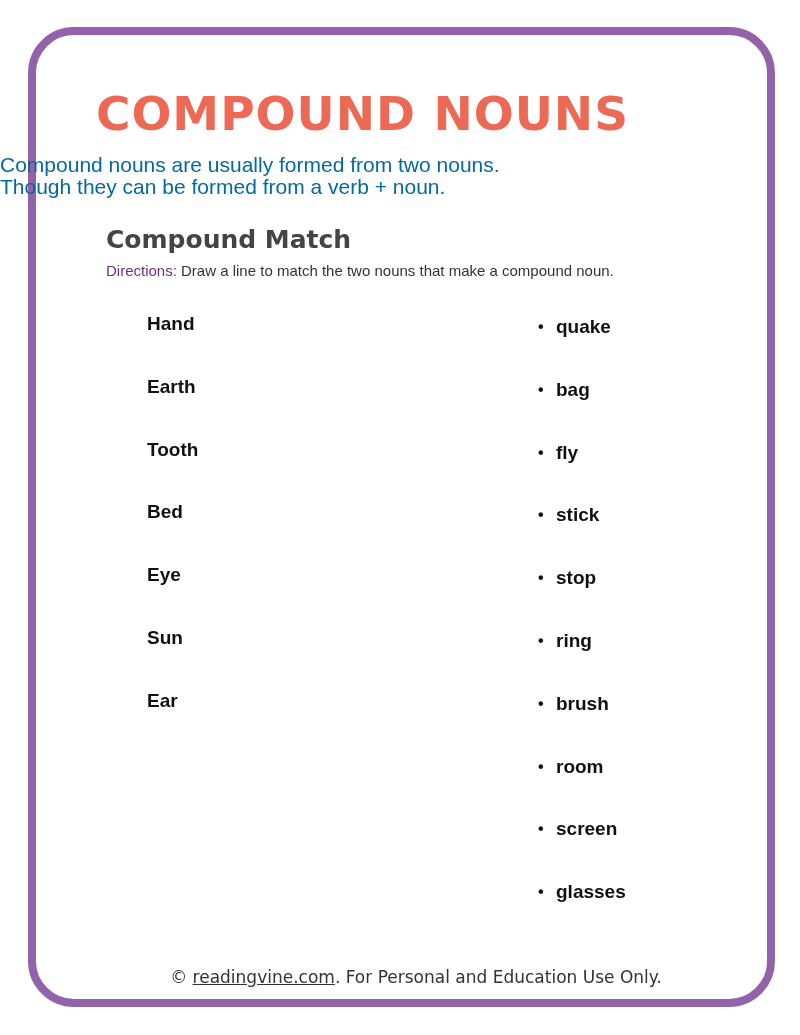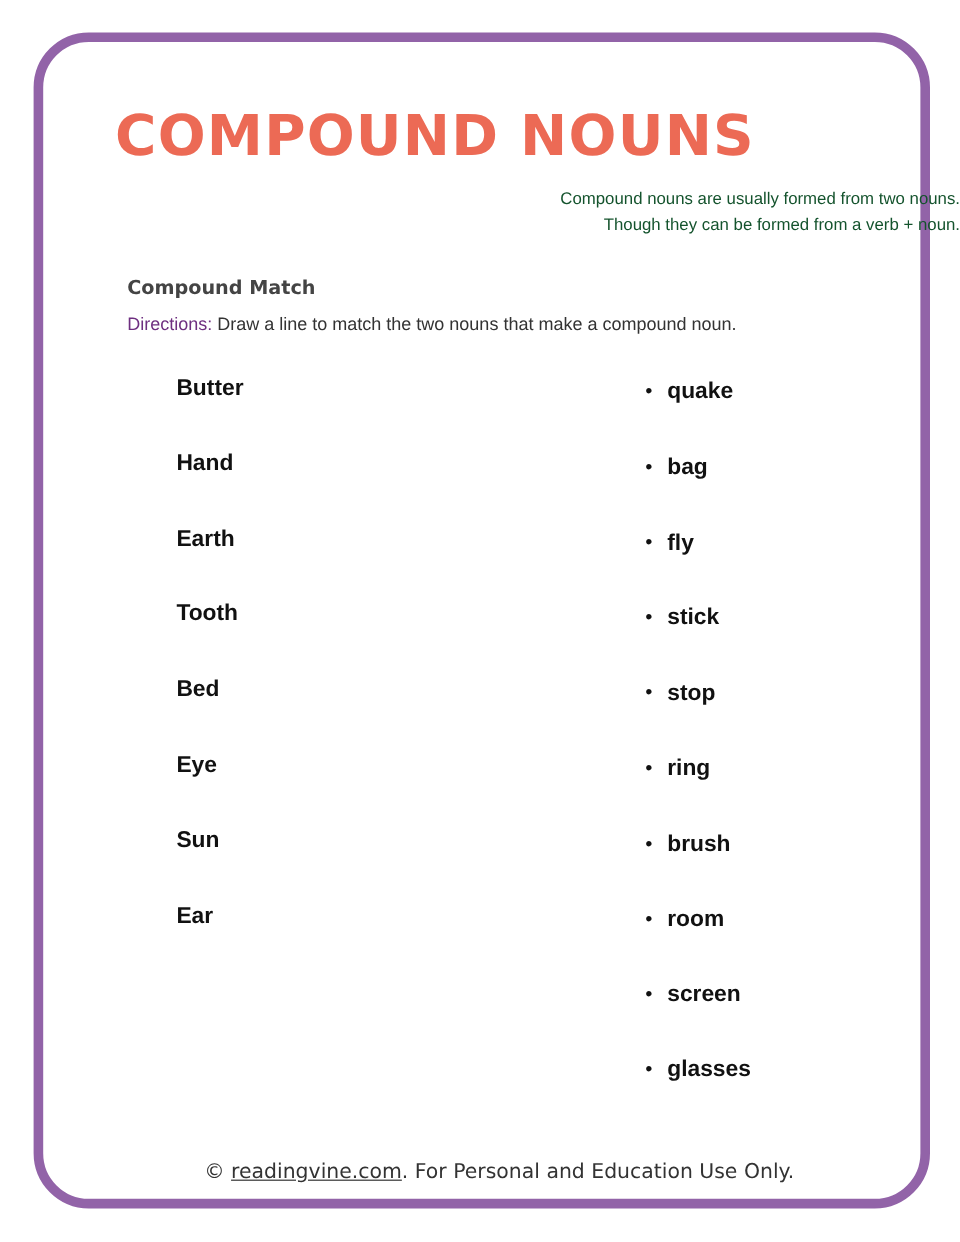--- a/index.html
+++ b/index.html
@@ -7,27 +7,27 @@
   .frame {
     position: absolute; left: 28px; top: 27px; width: 731px; height: 964px;
     border: 8px solid #9263a8; border-radius: 46px; background: #fff;
   }
   .title {
     position: absolute; left: 0; top: 84px; width: 725px; text-align: center;
     font-family: "DejaVu Sans", sans-serif; font-weight: bold; font-size: 47px;
     letter-spacing: 1px; color: #ec6a55; line-height: 60px;
   }
   .subtitle {
-    position: absolute; left: 0; top: 154px; width: 800px; text-align: right;
-    font-size: 14px; color: #14532d; line-height: 22px; font-weight: bold;
+    position: absolute; left: 0; top: 154px; width: 800px; text-align: left;
+    font-size: 21px; color: #0369a1; line-height: 22px; font-weight: bold;
   }
   .subtitle div { font-weight: 500; }
   .section-heading {
     position: absolute; left: 106px; top: 223px; font-family: "DejaVu Sans", sans-serif;
-    font-weight: bold; font-size: 16px; color: #444; line-height: 34px;
+    font-weight: bold; font-size: 25px; color: #444; line-height: 34px;
   }
   .directions {
     position: absolute; left: 106px; top: 261px; font-size: 15px; color: #333; line-height: 20px;
   }
   .directions .lbl { color: #6e2f80; }
   .left-col { position: absolute; left: 147px; top: 311px; }
   .right-col { position: absolute; left: 538px; top: 314px; }
   .word { height: 62.8px; font-size: 19px; font-weight: bold; color: #111; line-height: 26px; }
   .right-col .word { display: flex; align-items: flex-start; }
   .bullet { display: inline-block; width: 18px; font-size: 16px; }
@@ -47,21 +47,20 @@
 <div class="subtitle">
   <div>Compound nouns are usually formed from two nouns.</div>
   <div>Though they can be formed from a verb + noun.</div>
 </div>
 
 <div class="section-heading">Compound Match</div>
 
 <div class="directions"><span class="lbl">Directions:</span><span> Draw a line to match the two nouns that make a compound noun.</span></div>
 
 <div class="left-col">
-  <div class="word">Butter</div>
   <div class="word">Hand</div>
   <div class="word">Earth</div>
   <div class="word">Tooth</div>
   <div class="word">Bed</div>
   <div class="word">Eye</div>
   <div class="word">Sun</div>
   <div class="word">Ear</div>
 </div>
 
 <div class="right-col">

